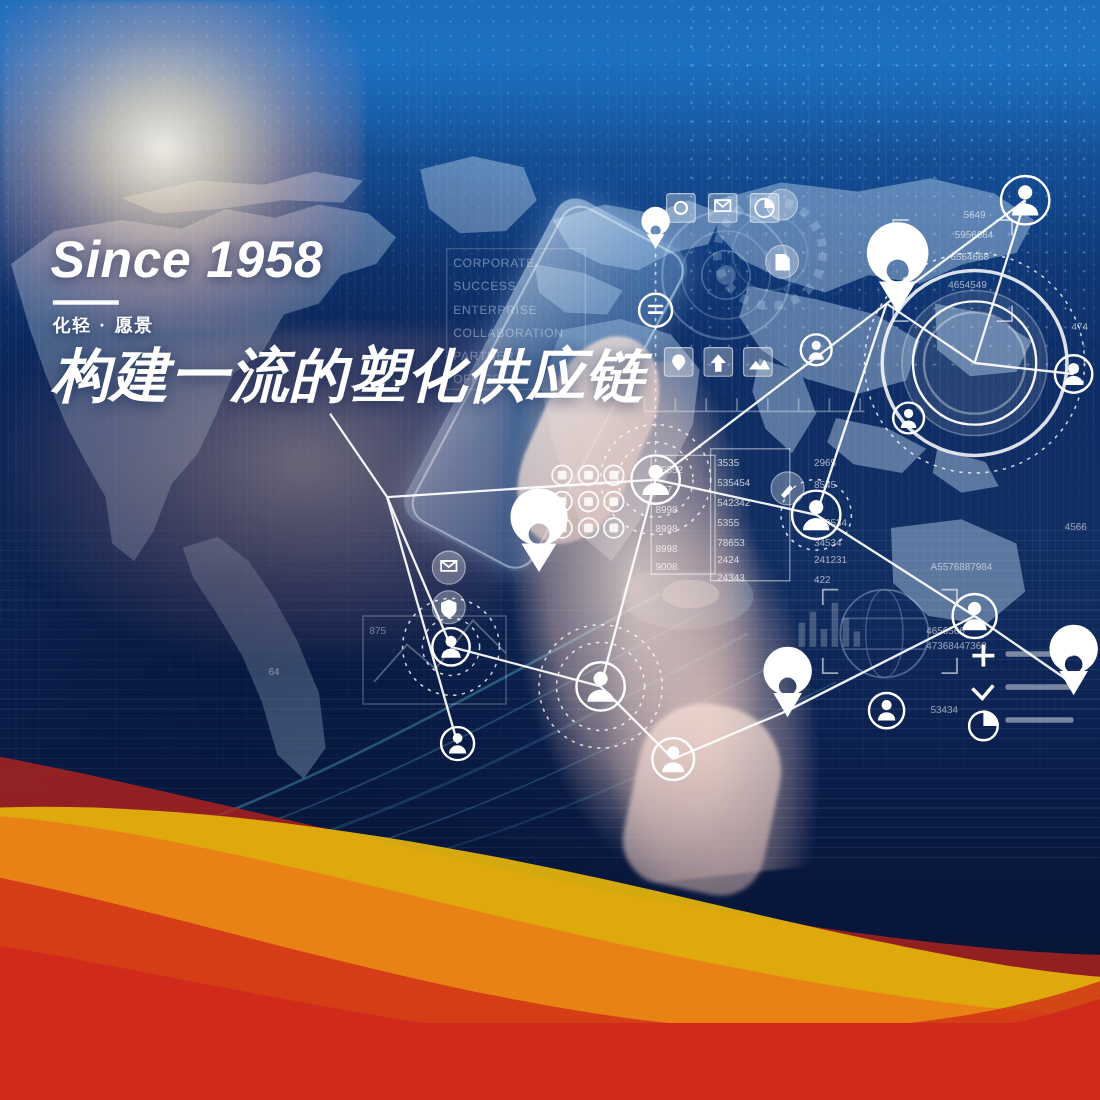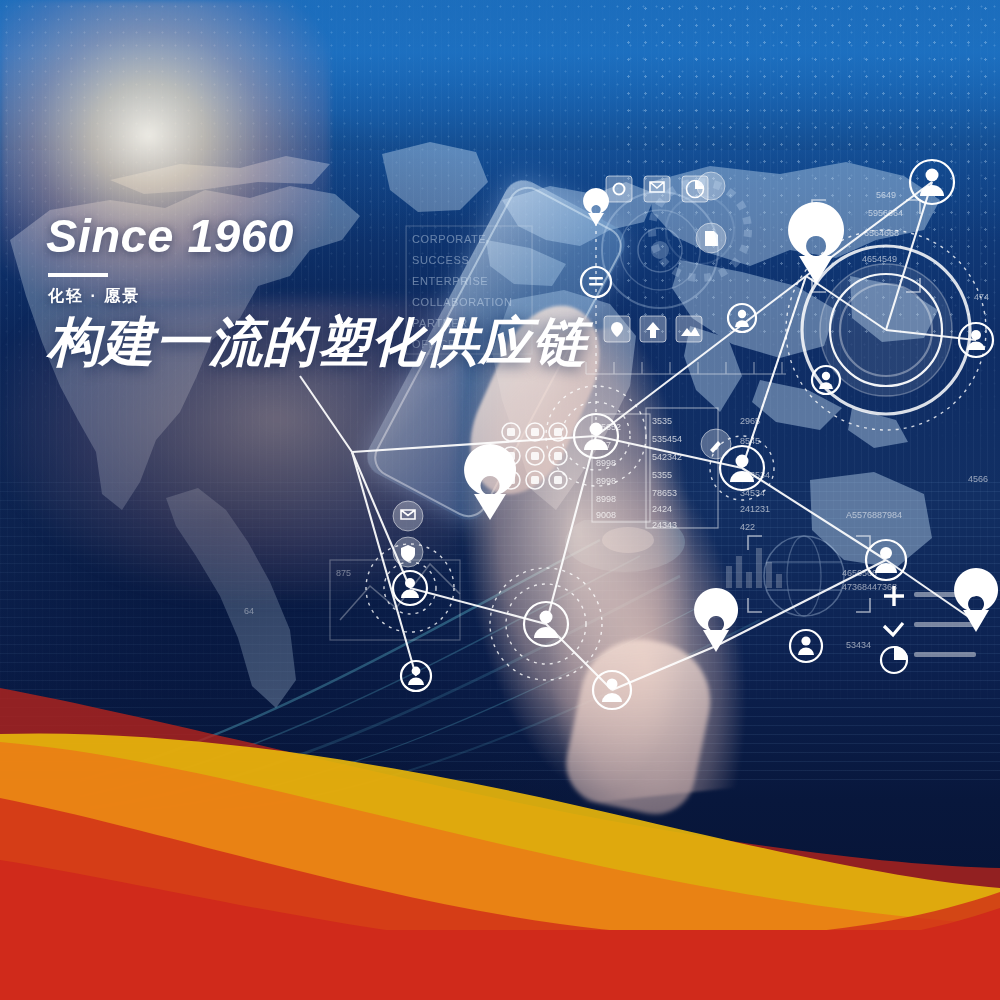--- a/index.html
+++ b/index.html
@@ -499,21 +499,21 @@
         <circle cx="546" cy="624" r="56"></circle>
         <circle cx="410" cy="588" r="44"></circle>
         <circle cx="596" cy="436" r="50"></circle>
         <circle cx="886" cy="330" r="100"></circle>
       </g>
 
     </svg>
   </div>
 
   <div class="textblock">
-    <div class="since">Since 1960</div>
+    <div class="since">Since 1958</div>
     <div class="rule"></div>
     <div class="sub">化轻 · 愿景</div>
     <div class="headline">构建一流的塑化供应链</div>
   </div>
 
   <div class="waves">
     <svg viewBox="0 0 1000 330" preserveAspectRatio="none">
 
       <path d="M0 18 C 180 52, 420 118, 640 156 C 800 184, 920 196, 1000 198 L1000 330 L0 330 Z" fill="#b5231c" opacity=".80"></path>
 

